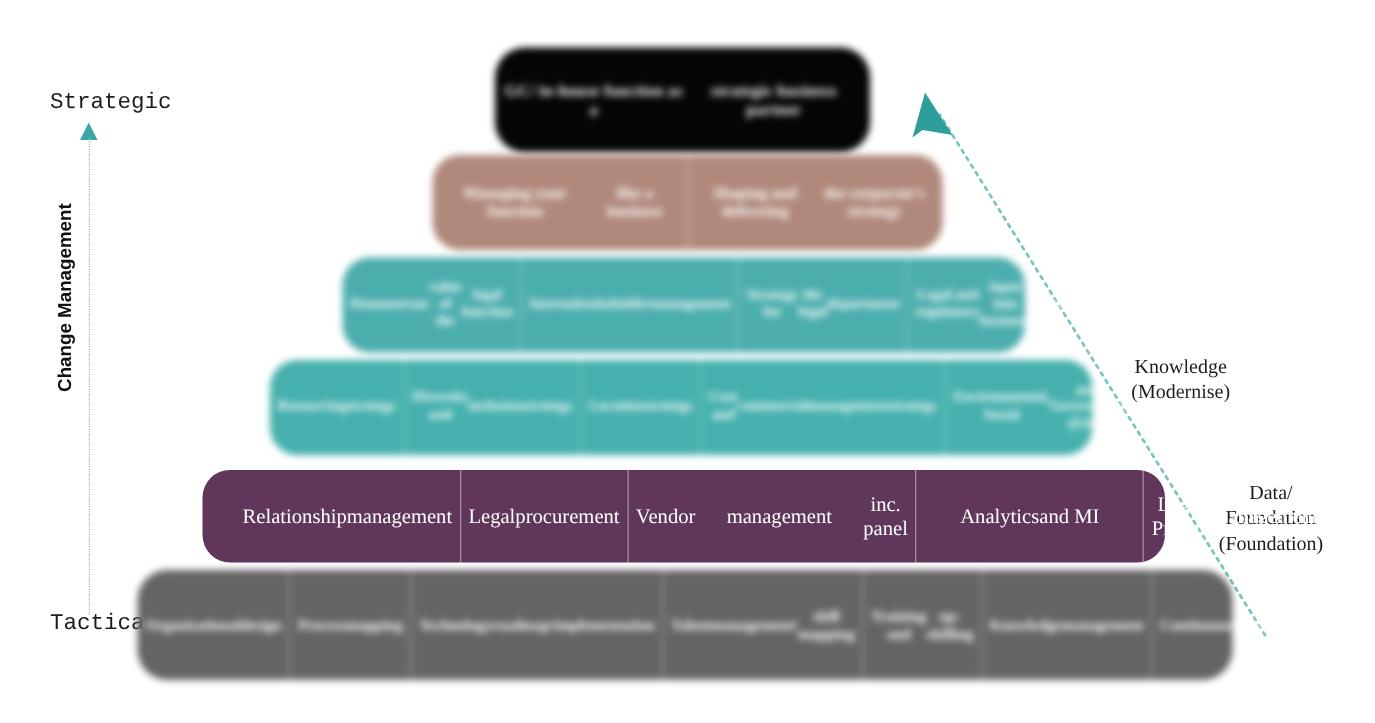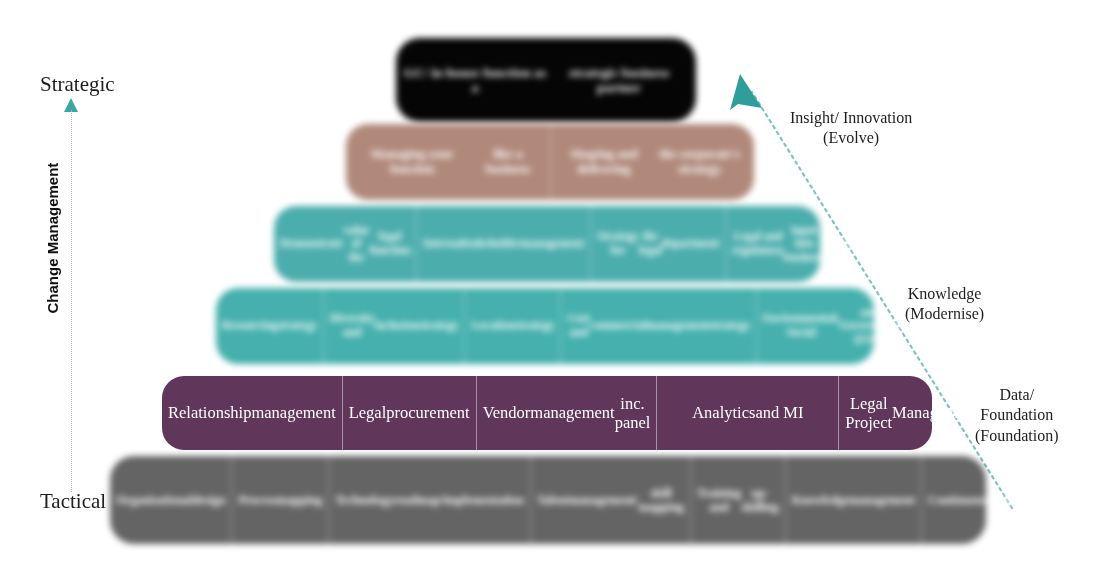--- a/index.html
+++ b/index.html
@@ -8,22 +8,22 @@
     background:#ffffff;
     font-family:"Liberation Serif", serif;
     overflow:hidden;
     position:relative;
   }
   #stage{position:absolute;inset:0;}
 
   
   .axis-label{
     position:absolute;
-    font-family:Liberation Serif, serif;
-    font-size:21px;
+    font-family:Liberation Mono, monospace;
+    font-size:18px;
     color:#1d1d1d;
     white-space:nowrap;
   }
   #label-strategic{left:40px;top:72px;}
   #label-tactical{left:40px;top:489px;}
 
   #axis-line{
     position:absolute;
     left:71px;top:110px;
     width:0;height:382px;
@@ -126,23 +126,23 @@
 
   
   #row-data{
     left:162px;top:376px;width:770px;height:74px;
     background:#60375a;border-radius:22px;
   }
   #row-data .cell{
     font-family:"Liberation Serif", serif;
     font-size:16.5px;font-weight:normal;line-height:1.16;
   }
-  #row-data .cell:nth-child(1){flex:0 0 128px;}
+  #row-data .cell:nth-child(1){flex:0 0 128px;margin-left:26px;}
   #row-data .cell:nth-child(2){flex:0 0 104px;}
-  #row-data .cell:nth-child(3){flex:0 0 116px;}
+  #row-data .cell:nth-child(3){flex:0 0 116px;gap:25px;}
   #row-data .cell:nth-child(4){flex:0 0 182px;}
   #row-data .cell:nth-child(5){flex:0 0 84px;}
   #row-data .cell:nth-child(6){flex:0 0 104px;}
   #row-data .cell:nth-child(7){flex:1 1 auto;}
 
   
   #row-base{
     left:110px;top:456px;width:876px;height:88px;
     background:#646464;border-radius:24px;
   }
@@ -160,24 +160,20 @@
 
   <div class="axis-label" id="label-tactical">Tactical</div>
 
   <div id="label-change-management">Change Management</div>
 
   <svg id="diag-arrow" viewBox="0 0 340 460">
     <line x1="312" y1="448" x2="52" y2="32" stroke="#7bc4c0" stroke-width="2.2" stroke-dasharray="2.5 4.5" stroke-linecap="round"></line>
     <polygon points="40,14 62,48 38,44 30,50" fill="#2f9e9b"></polygon>
   </svg>
 
-  <div class="stage-label" id="stage-insight">
-    <div>Insight/ Innovation</div>
-    <div>(Evolve)</div>
-  </div>
 
   <div class="stage-label" id="stage-knowledge">
     <div>Knowledge</div>
     <div>(Modernise)</div>
   </div>
 
   <div class="stage-label" id="stage-data">
     <div>Data/</div>
     <div>Foundation</div>
     <div>(Foundation)</div>

